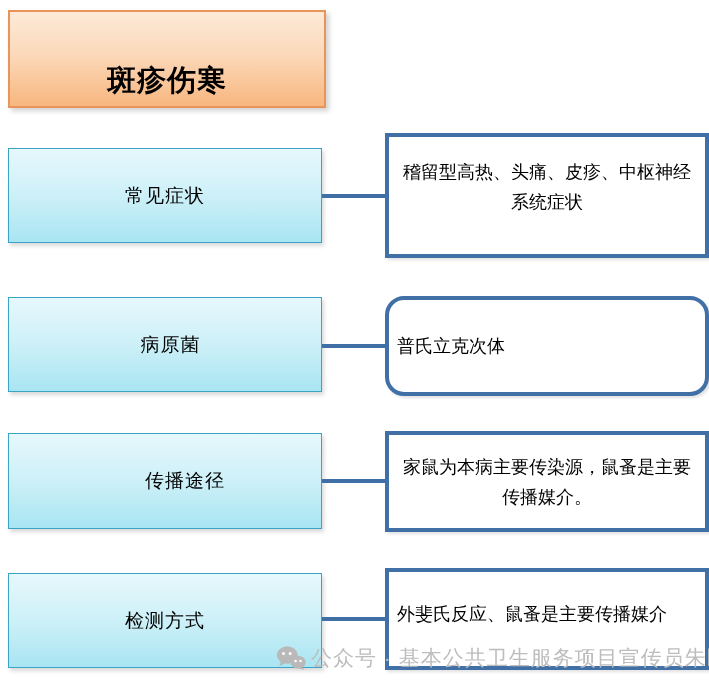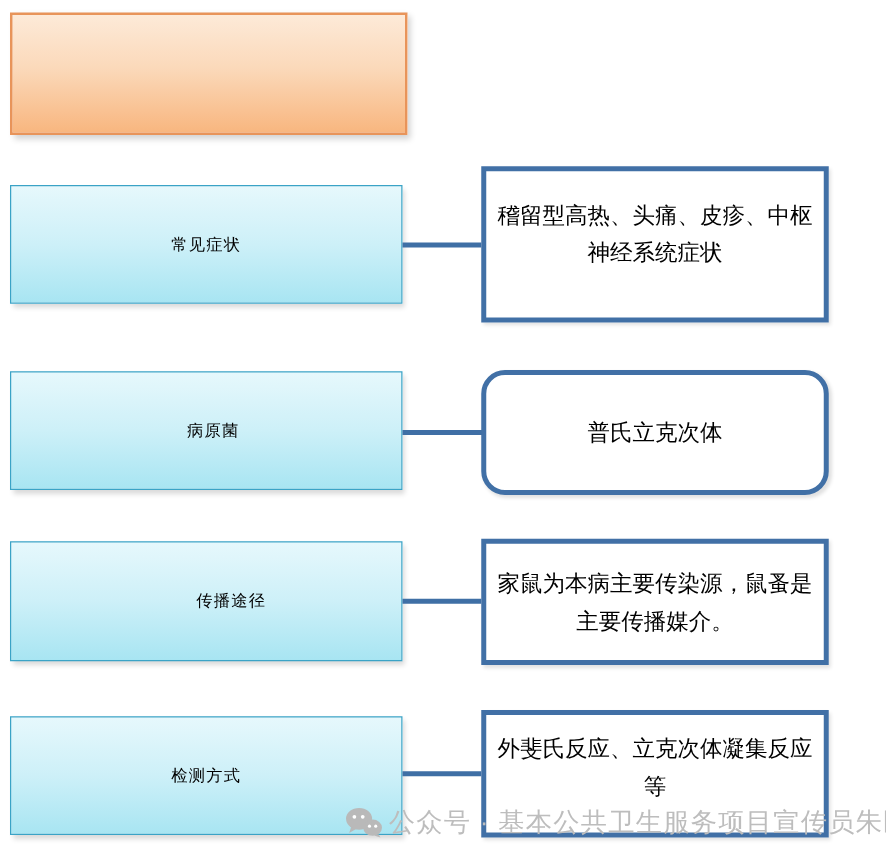--- a/index.html
+++ b/index.html
@@ -19,33 +19,33 @@
   }
 
   
   .cat-box {
     position: absolute; left: 8px; width: 314px; height: 95px;
     background: linear-gradient(to bottom, #e6f8fc 0%, #cdf0f8 50%, #a8e5f2 100%);
     border: 1.5px solid #3aa3c6;
     box-shadow: 2px 3px 4px rgba(0,0,0,0.15);
     display: flex; align-items: center; justify-content: center; text-align: center;
   }
-  .cat-box .cat-text { font-size: 13px; letter-spacing: 1px; text-align: right; }
+  .cat-box .cat-text { font-size: 19px; letter-spacing: 1px; text-align: right; }
   .cat-r1 { top: 148px; }
   .cat-r2 { top: 297px; padding-left: 11px; }
   .cat-r3 { top: 433px; height: 96px; padding-left: 40px; }
   .cat-r4 { top: 573px; }
 
   
   .det-box {
-    position: absolute; left: 385px; width: 278px;
+    position: absolute; left: 385px; width: 324px;
     background: #ffffff;
     border: 4px solid #4170a6;
     box-shadow: 2px 2px 3px rgba(0,0,0,0.12);
-    display: flex; align-items: center; justify-content: center; text-align: center;
+    display: flex; align-items: center; text-align: center;
     padding: 4px 8px;
   }
   .det-box .det-text { font-size: 18px; line-height: 30px; }
   .det-r1 { top: 133px; height: 125px; }
   .det-r1 .det-text { margin-top: -18px; }
   .det-r2 { top: 296px; height: 100px; border-radius: 19px; }
   .det-r3 { top: 431px; height: 101px; }
   .det-r4 { top: 568px; height: 102px; }
   .det-r4 .det-text { margin-top: -10px; }
 
@@ -70,20 +70,21 @@
     font-size: 21px; color: #bdbdbd; letter-spacing: 1px; white-space: nowrap;
     overflow: hidden;
   }
 </style>
 </head>
 <body>
 
 <div class="title-box">
   <div class="title-text">
     <br>
+    <span>斑疹伤寒</span>
   </div>
 </div>
 
 <div class="cat-box cat-r1">
   <span class="cat-text">常见症状</span>
 </div>
 <div class="connector con-r1"></div>
 <div class="det-box det-r1">
   <span class="det-text">稽留型高热、头痛、皮疹、中枢神经系统症状</span>
 </div>
@@ -102,21 +103,21 @@
 <div class="connector con-r3"></div>
 <div class="det-box det-r3">
   <span class="det-text">家鼠为本病主要传染源，鼠蚤是主要传播媒介。</span>
 </div>
 
 <div class="cat-box cat-r4">
   <span class="cat-text">检测方式</span>
 </div>
 <div class="connector con-r4"></div>
 <div class="det-box det-r4">
-  <span class="det-text">外斐氏反应、立克次体凝集反应等</span>
+  <span class="det-text">外斐氏反应、鼠蚤是主要传播媒介</span>
 </div>
 
 <div class="watermark">
   <svg class="wm-icon" viewBox="0 0 36 30" xmlns="http://www.w3.org/2000/svg">
     <ellipse cx="13.5" cy="11.5" rx="12.5" ry="10.5" fill="#b9b9b9"></ellipse>
     <path d="M6 19 L4 25 L11 21 Z" fill="#b9b9b9"></path>
     <circle cx="9" cy="9.5" r="1.8" fill="#ffffff"></circle>
     <circle cx="17" cy="9.5" r="1.8" fill="#ffffff"></circle>
     <ellipse cx="26.5" cy="20" rx="9" ry="7.8" fill="#b9b9b9"></ellipse>
     <path d="M32 26 L34 29.5 L28 27.5 Z" fill="#b9b9b9"></path>

